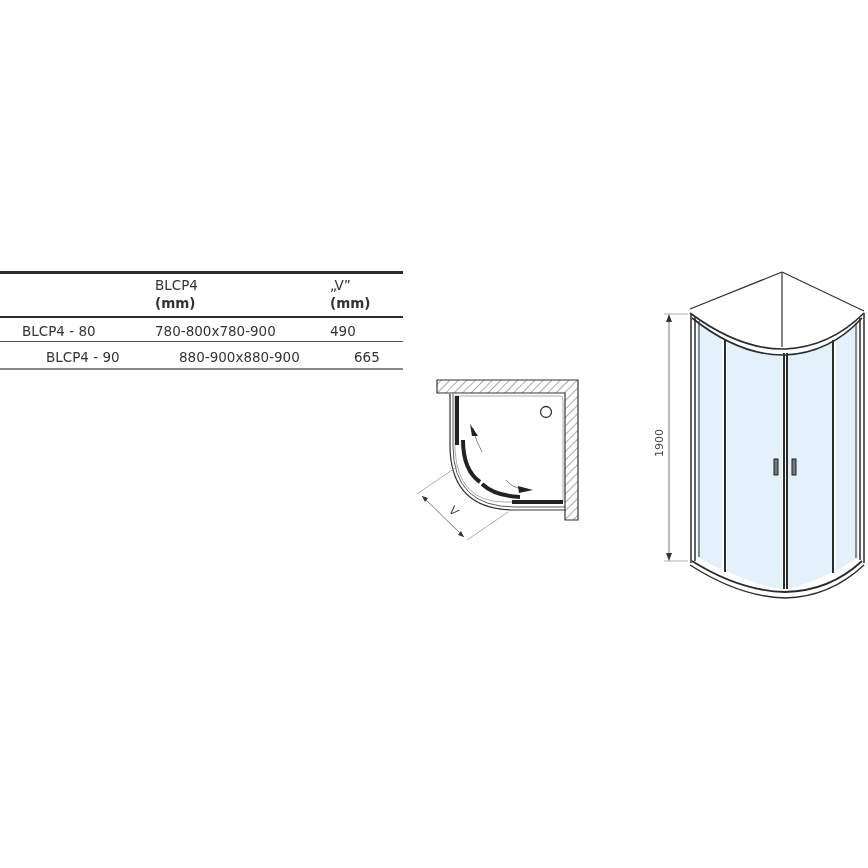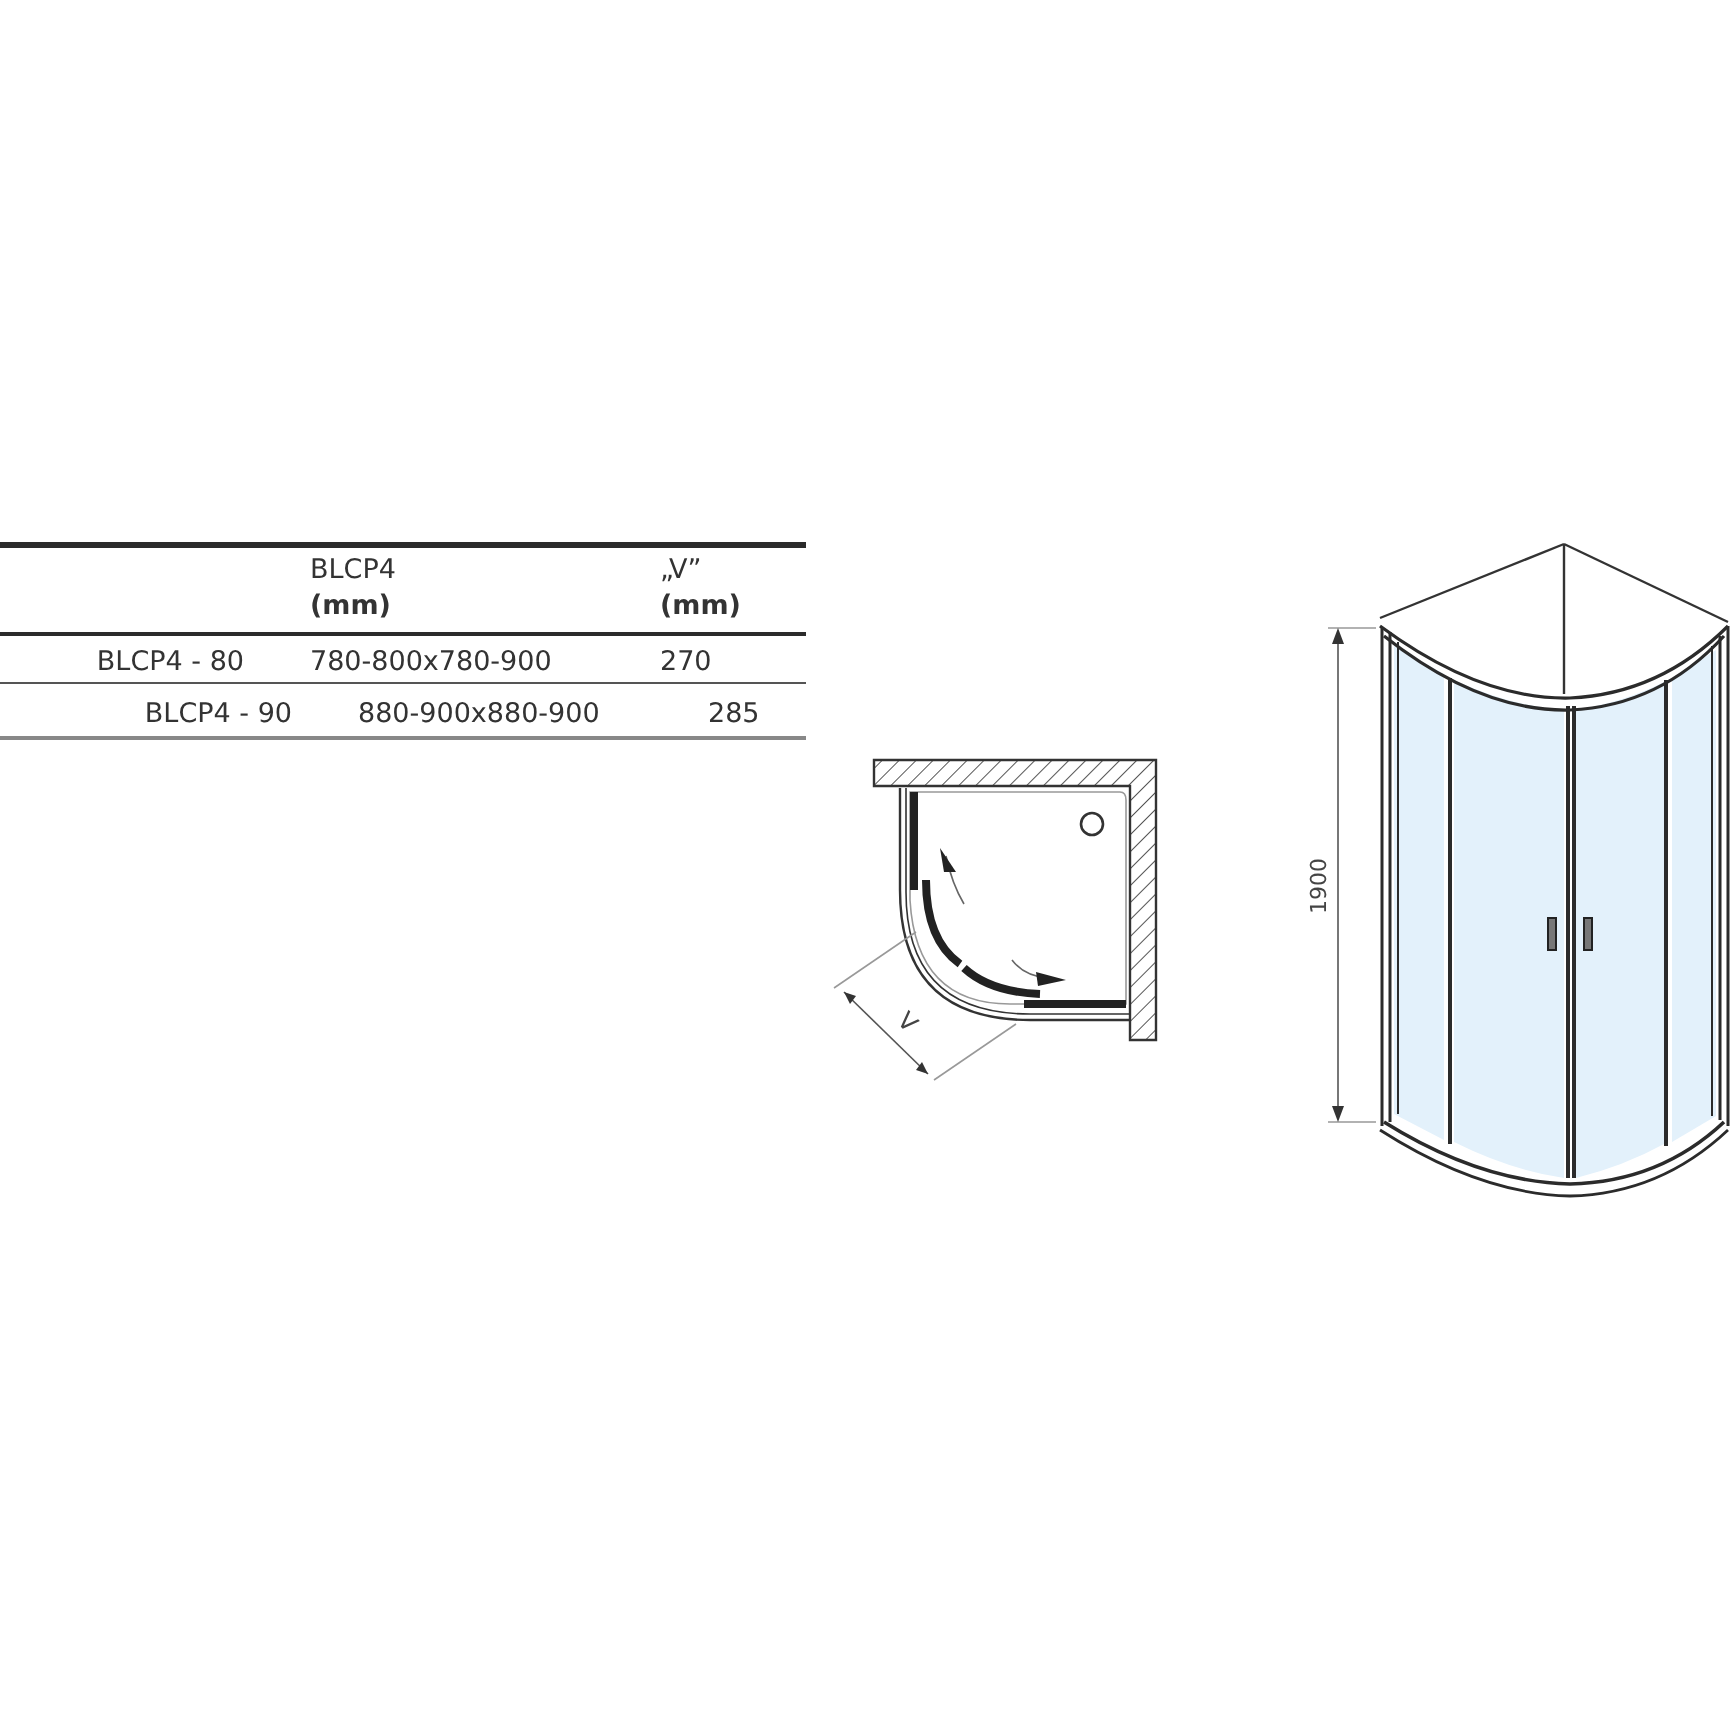--- a/index.html
+++ b/index.html
@@ -46,21 +46,21 @@
       left: 0; top: 97px;
       width: 403px; height: 2px;
       background: #888888;
     }
     .cell {
       position: absolute;
       text-align: left;
       line-height: 16px;
       white-space: nowrap;
     }
-    .col-model { left: 22px; width: 100px; text-align: right; }
+    .col-model { left: 22px; width: 100px; text-align: left; }
     .col-dim { left: 155px; width: 160px; }
     .col-v { left: 330px; width: 60px; }
     .head1 { top: 6px; }
     .head2 { top: 24px; font-weight: bold; }
     .row1 { top: 52px; }
     .row2 { top: 78px; margin-left: 24px; }
 
     svg { position: absolute; overflow: visible; }
   </style>
 </head>
@@ -71,27 +71,27 @@
 
   <div class="cell col-dim head1">BLCP4</div>
   <div class="cell col-dim head2">(mm)</div>
   <div class="cell col-v head1">„V”</div>
   <div class="cell col-v head2">(mm)</div>
 
   <div class="rule-head"></div>
 
   <div class="cell col-model row1">BLCP4 - 80</div>
   <div class="cell col-dim row1">780-800x780-900</div>
-  <div class="cell col-v row1">270</div>
+  <div class="cell col-v row1">490</div>
 
   <div class="rule-mid"></div>
 
   <div class="cell col-model row2">BLCP4 - 90</div>
   <div class="cell col-dim row2">880-900x880-900</div>
-  <div class="cell col-v row2">285</div>
+  <div class="cell col-v row2">665</div>
 
   <div class="rule-bottom"></div>
 </div>
 
 <svg style="left:400px; top:370px;" width="190" height="180" viewBox="0 0 190 180">
   <defs>
     <pattern id="hatch" width="6" height="6" patternUnits="userSpaceOnUse" patternTransform="rotate(45)">
       <line x1="0" y1="0" x2="0" y2="6" stroke="#555" stroke-width="1"></line>
     </pattern>
   </defs>

